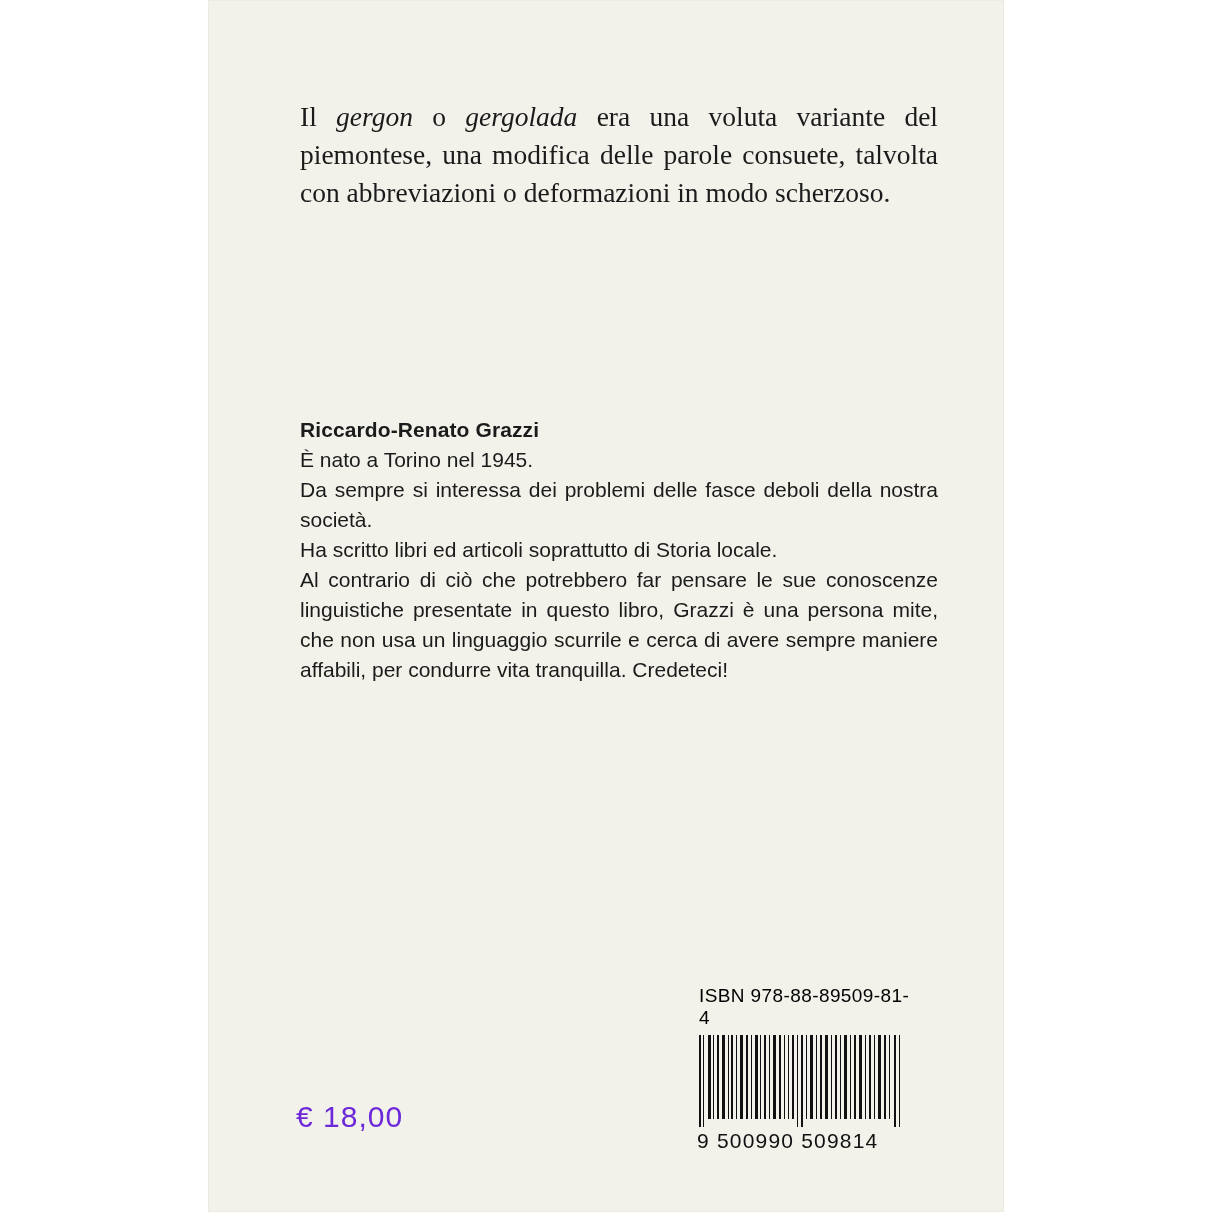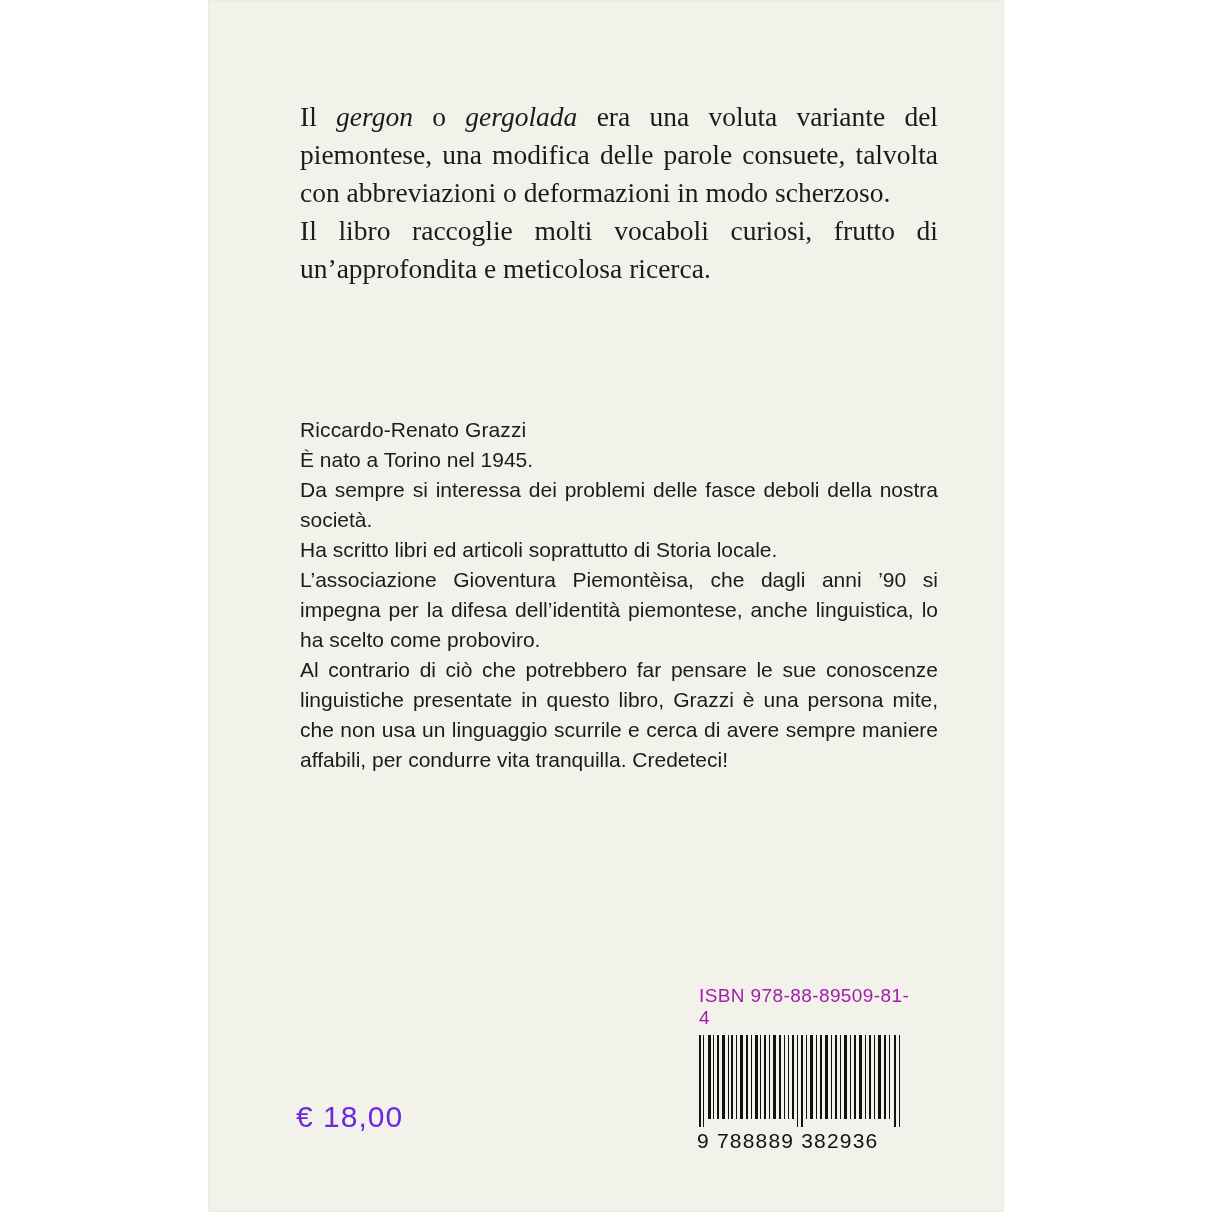--- a/index.html
+++ b/index.html
@@ -50,21 +50,21 @@
     font-family: "Liberation Sans", sans-serif;
     font-size: 21px;
     line-height: 1.43;
     color: #1b1b1b;
     text-align: justify;
   }
   .bio p {
     margin: 0;
   }
   .bio .author-name {
-    font-weight: normal;
+    font-weight: bold;
     letter-spacing: 0.1px;
   }
   .price {
     position: absolute;
     left: 88px;
     top: 1100px;
     font-size: 30px;
     letter-spacing: 1px;
     color: #6d28d9;
     font-family: "Liberation Sans", sans-serif;
@@ -72,21 +72,21 @@
   .barcode-block {
     position: absolute;
     left: 489px;
     top: 985px;
     width: 222px;
   }
   .isbn-text {
     font-family: "Liberation Sans", sans-serif;
     font-size: 19px;
     letter-spacing: 0.4px;
-    color: #a21caf;
+    color: #000000;
     margin: 0 0 6px 2px;
   }
   .barcode {
     height: 92px;
     width: 212px;
     display: block;
   }
   .barcode-digits {
     font-family: "Liberation Sans", sans-serif;
     font-size: 21px;
@@ -101,29 +101,27 @@
   }
 </style>
 </head>
 <body>
 
 <div class="page-wrap">
   <div class="book-back">
 
     <div class="blurb">
       <p><span>Il </span><em>gergon</em><span> o </span><em>gergolada</em><span> era una voluta variante del piemontese, una modifica delle parole consuete, talvolta con abbreviazioni o deformazioni in modo scherzoso.</span></p>
-      <p>Il libro raccoglie molti vocaboli curiosi, frutto di un’approfondita e meticolosa ricerca.</p>
     </div>
 
     <div class="bio">
       <p class="author-name">Riccardo-Renato Grazzi</p>
       <p>È nato a Torino nel 1945.</p>
       <p>Da sempre si interessa dei problemi delle fasce deboli della nostra società.</p>
       <p>Ha scritto libri ed articoli soprattutto di Storia locale.</p>
-      <p>L’associazione Gioventura Piemontèisa, che dagli anni ’90 si impegna per la difesa dell’identità piemontese, anche linguistica, lo ha scelto come proboviro.</p>
       <p>Al contrario di ciò che potrebbero far pensare le sue conoscenze linguistiche presentate in questo libro, Grazzi è una persona mite, che non usa un linguaggio scurrile e cerca di avere sempre maniere affabili, per condurre vita tranquilla. Credeteci!</p>
     </div>
 
     <div class="price">€ 18,00</div>
 
     <div class="barcode-block">
       <p class="isbn-text">ISBN 978-88-89509-81-4</p>
       <svg class="barcode" viewBox="0 0 212 92" preserveAspectRatio="none">
         <rect x="0" y="0" width="212" height="92" fill="#f2f1ea"></rect>
         <g fill="#111111">
@@ -167,18 +165,18 @@
           <rect x="177" y="0" width="1" height="84"></rect>
           <rect x="181" y="0" width="3" height="84"></rect>
           <rect x="187" y="0" width="2" height="84"></rect>
           <rect x="192" y="0" width="1" height="84"></rect>
           <rect x="197" y="0" width="2" height="92"></rect>
           <rect x="202" y="0" width="1" height="92"></rect>
         </g>
       </svg>
       <div class="barcode-digits">
         <span class="lead">9</span>
-        <span>788889 382936</span>
+        <span>500990 509814</span>
       </div>
     </div>
 
   </div>
 </div>
 
 </body></html>

